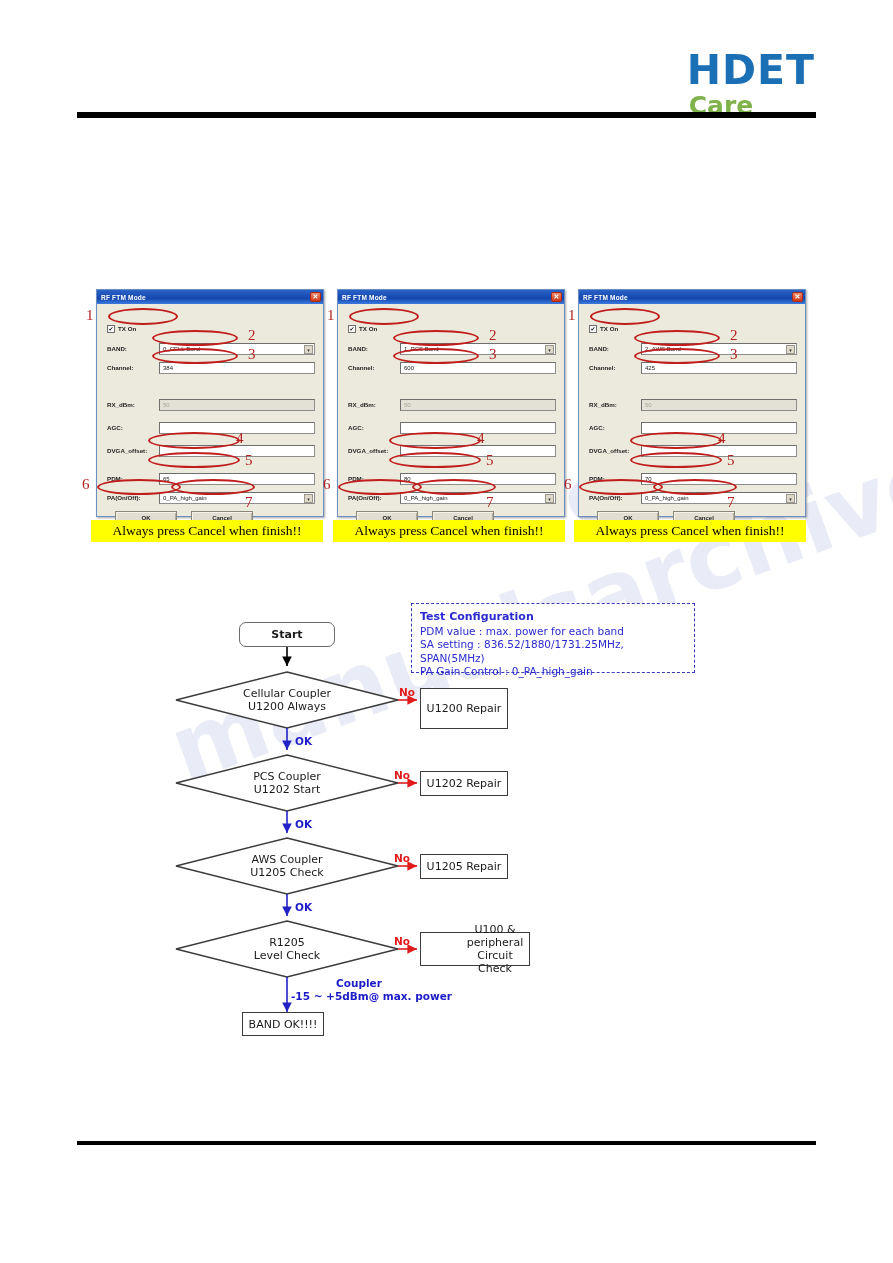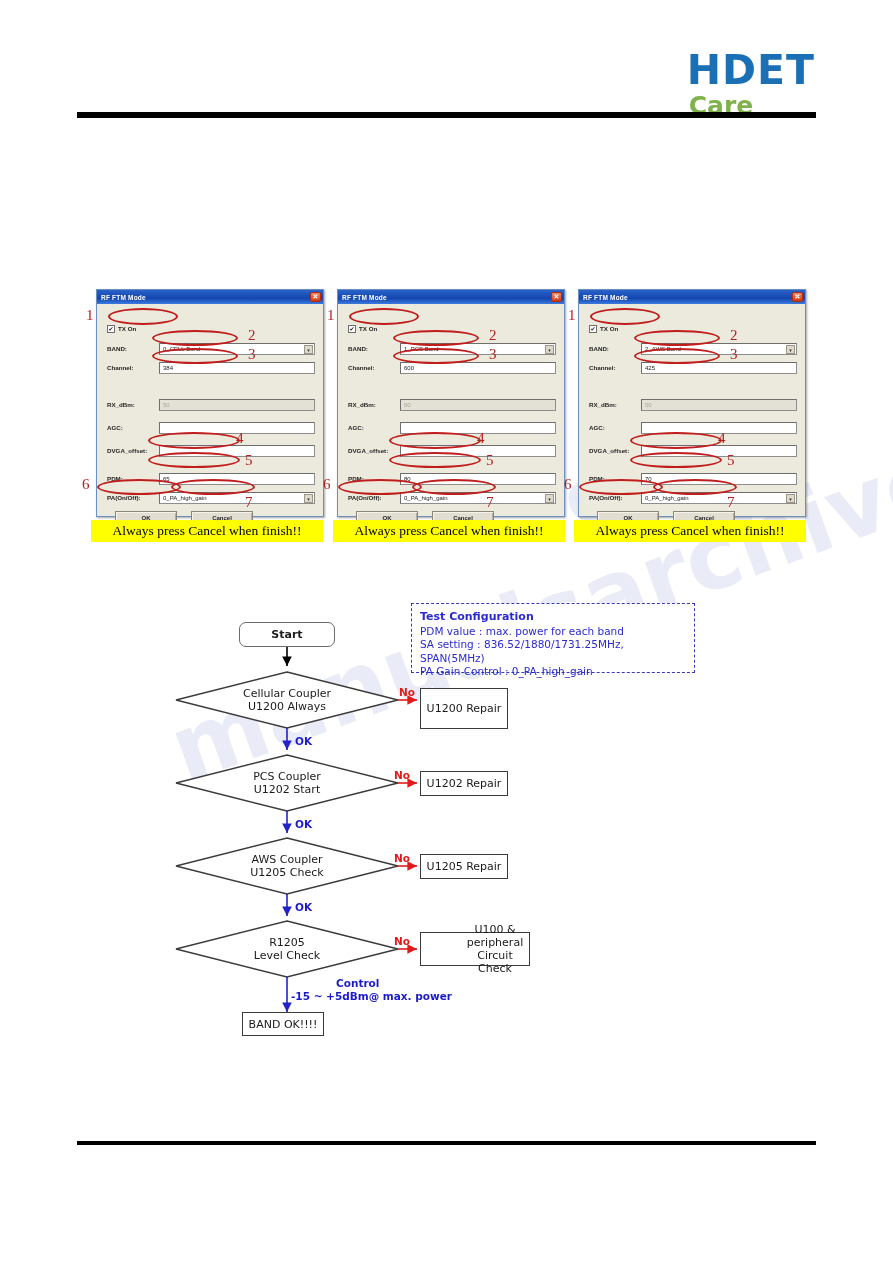--- a/index.html
+++ b/index.html
@@ -481,16 +481,16 @@
 
 <div class="fc-edge-label lbl-no" style="left:399px; top:686px;">No</div>
 <div class="fc-edge-label lbl-no" style="left:394px; top:769px;">No</div>
 <div class="fc-edge-label lbl-no" style="left:394px; top:852px;">No</div>
 <div class="fc-edge-label lbl-no" style="left:394px; top:935px;">No</div>
 
 <div class="fc-edge-label lbl-ok" style="left:295px; top:735px;">OK</div>
 <div class="fc-edge-label lbl-ok" style="left:295px; top:818px;">OK</div>
 <div class="fc-edge-label lbl-ok" style="left:295px; top:901px;">OK</div>
 
-<div class="fc-edge-label lbl-normal" style="left:336px; top:977px;">Control</div>
+<div class="fc-edge-label lbl-normal" style="left:336px; top:977px;">Coupler</div>
 <div class="fc-edge-label lbl-normal" style="left:291px; top:990px;">-15 ~ +5dBm@ max. power</div>
 
 <div class="fc-box" style="left:242px; top:1012px; width:82px; height:24px;">BAND OK!!!!</div>
 
 </body></html>

